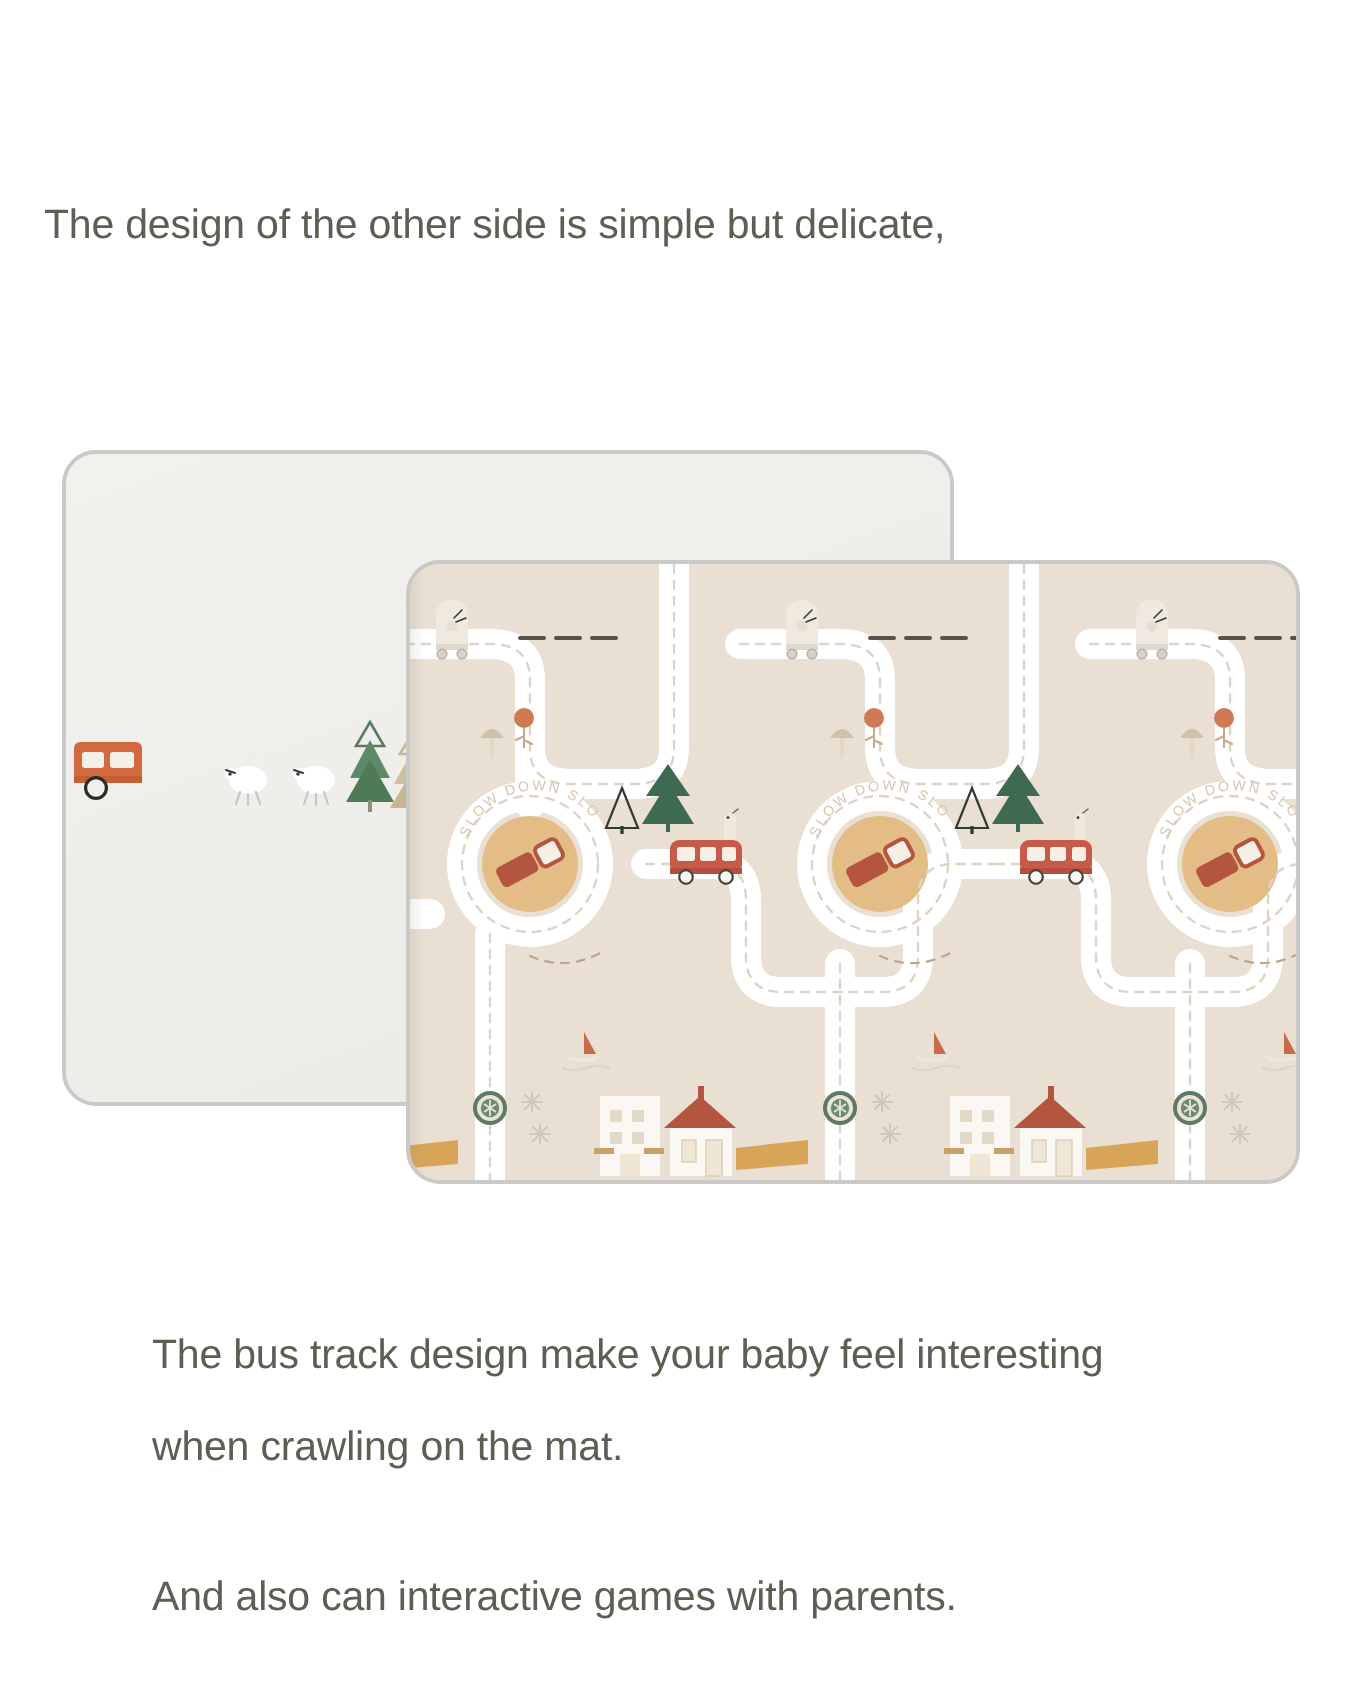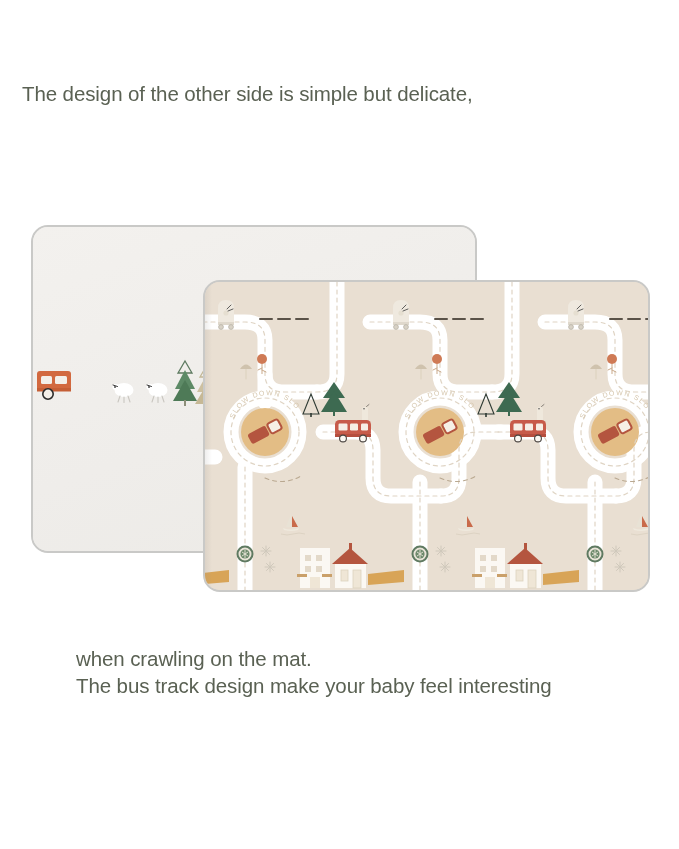--- a/index.html
+++ b/index.html
@@ -31,21 +31,21 @@
   .copy-bottom {
     position: absolute;
     left: 76px;
     top: 645px;
     width: 600px;
     color: #5a6153;
     font-size: 20.5px;
     line-height: 27px;
     letter-spacing: -0.1px;
   }
-  .copy-line { display: block; white-space: nowrap; }
+  .copy-line { display: block; white-space: nowrap; margin-top: 19px; }
   .copy-gap { height: 29px; }
 
   
   .mat-stage {
     position: absolute;
     left: 0;
     top: 215px;
     width: 679px;
     height: 390px;
   }
@@ -418,16 +418,17 @@
       <use href="#sparkle" x="410" y="280"></use>
 
       <use href="#housegroup" x="95" y="262"></use>
       <use href="#housegroup" x="270" y="262"></use>
       <use href="#housegroup" x="-80" y="262"></use>
     </svg>
   </div>
 </div>
 
 <div class="copy-bottom">
+  <span class="copy-line">The bus track design make your baby feel interesting</span>
   <span class="copy-line">when crawling on the mat.</span>
-  <span class="copy-line">The bus track design make your baby feel interesting</span>
   <div class="copy-gap"></div>
+  <span class="copy-line">And also can interactive games with parents.</span>
 </div>
 
 </body></html>

